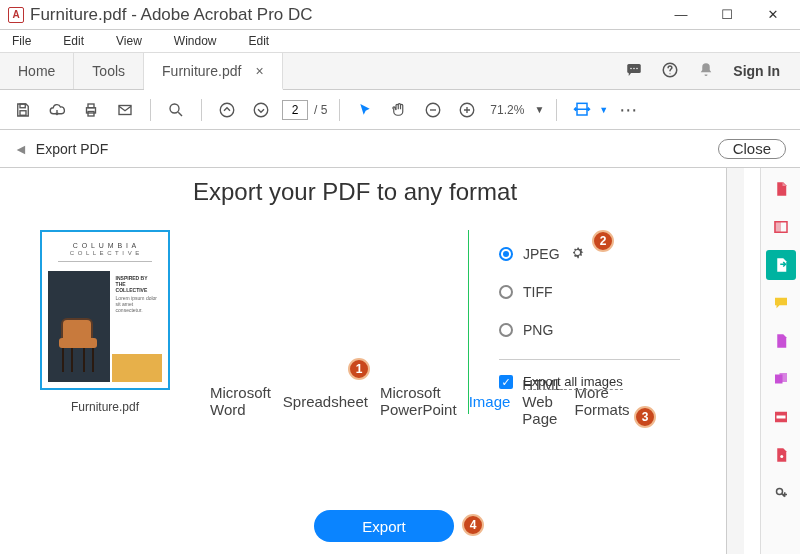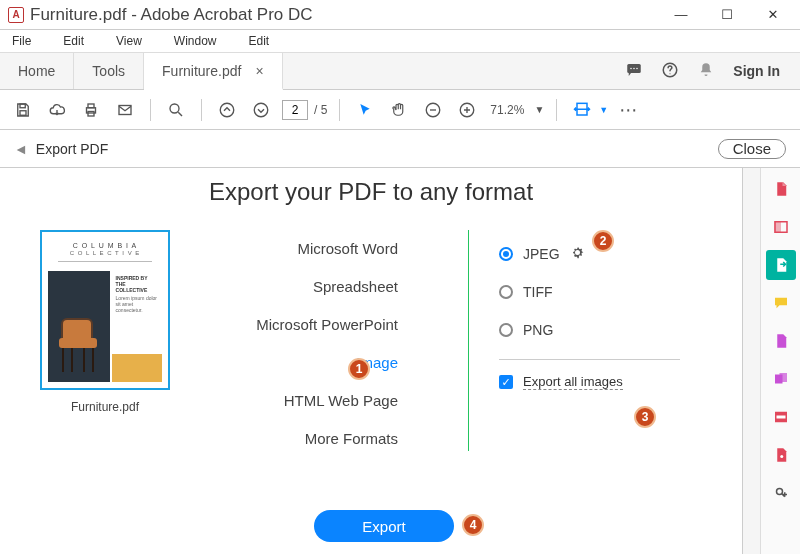--- a/index.html
+++ b/index.html
@@ -23,42 +23,42 @@
   .toolbar .sep { width:1px; height:22px; background:#ccc; margin:0 4px;}
   .pagectrl { display:flex; align-items:center; gap:6px;}
   .pagectrl input { width:26px; height:20px; text-align:center; border:1px solid #aaa; font-size:12px;}
   .pagectrl span { font-size:12px; color:#555;}
   .zoomval { font-size:12px; color:#555; margin:0 2px;}
   .sharebtn { margin-left:auto; background:#0a84ff; color:#fff; border-radius:14px; height:28px; padding: 0 16px; display:flex; align-items:center; gap:6px; font-size:13px;}
   .sharebtn .upicon { font-size:14px;}
   .subhdr { height: 38px; border-bottom:1px solid #ccc; display:flex; align-items:center; padding: 0 14px; }
   .subhdr .left { font-size:14px; color:#333; display:flex; align-items:center; gap:8px;}
   .subhdr .closebtn { margin-left:auto; border:1px solid #888; border-radius:14px; height:20px; padding:0 14px; font-size:15px; color:#333; display:flex;align-items:center;}
-  .content { position:relative; height: 386px; display:flex; }
+  .content { position:relative; height: 386px; display:flex;gap:16px; }
   .mainpane { flex:1; position:relative; overflow:hidden; }
   .heading { text-align:center; font-size:24px; color:#333; margin-top:10px; font-weight:400;}
   .exportrow { display:flex; margin-top:24px; }
   .thumbcol { width:210px; display:flex; flex-direction:column; align-items:center; }
   .thumb { width:130px; height:160px; border:2px solid #1ba0e3; background:#fff; padding:6px; display:flex; flex-direction:column; }
   .thumb-hdr { text-align:center; font-size:7px; letter-spacing:1px; color:#444; margin-top:4px;}
   .thumb-sub { text-align:center; font-size:6px; letter-spacing:1px; color:#666; margin-top:1px;}
   .thumb-line { height:1px; background:#bbb; margin:5px 10px;}
   .thumb-body { flex:1; display:flex; gap:2px; margin-top:4px;}
   .thumb-left { flex:1.1; background:#2a3540; display:flex; align-items:flex-end; justify-content:center;}
   .chair { width:44px; height:58px; position:relative; margin-bottom:6px;}
   .chair .back { position:absolute; top:0; left:4px; width:32px; height:20px; border:2px solid #5a3b28; border-bottom:none; border-radius:6px 6px 0 0; background:#c87a3d;}
   .chair .seat { position:absolute; top:20px; left:2px; width:38px; height:10px; background:#c87a3d; border-radius:3px;}
   .chair .leg1,.chair .leg2,.chair .leg3,.chair .leg4 { position:absolute; width:2px; height:24px; background:#2a1a10; top:30px;}
   .chair .leg1 { left:5px;} .chair .leg2{left:14px;} .chair .leg3{left:26px;} .chair .leg4{left:35px;}
   .thumb-right { flex:0.9; display:flex; flex-direction:column;}
   .thumb-right .txt { flex:1; font-size:5px; color:#666; padding:4px;}
   .thumb-right .txt b { font-size:5px; color:#333; display:block; margin-bottom:2px;}
   .thumb-right .band { height:28px; background:#e7b04a;}
   .thumbname { margin-top:10px; font-size:12px; color:#444;}
-  .catcol { width:210px; display:flex; flex-direction:column; align-items:flex-end; gap:12px; padding-right:22px; font-size:15px; color:#444; padding-top:5px;}
+  .catcol { width:210px; display:flex; align-items:flex-end; gap:12px; padding-right:22px; font-size:15px; color:#444; padding-top:5px;}
   .catcol .cat { height:26px; display:flex; align-items:center;}
   .catcol .cat.sel { color:#0a84ff; }
   .optcol { width:220px; border-left:1px solid #22c55e; padding-left:30px; padding-top:5px;margin-left:48px;}
   .optcol .opt { height:38px; display:flex; align-items:center; gap:10px; font-size:14px; color:#444;}
   .radio { width:14px; height:14px; border:2px solid #888; border-radius:50%; display:inline-flex; align-items:center; justify-content:center; flex-shrink:0;}
   .radio.sel { border-color:#0a84ff;}
   .radio.sel::after { content:""; width:6px; height:6px; background:#0a84ff; border-radius:50%;}
   .gear { font-size:13px; color:#555;}
   .opt-divider { border-top:1px solid #ccc; margin:10px 8px 14px 0;}
   .chkrow { display:flex; align-items:center; gap:10px; font-size:13px; color:#333;}

